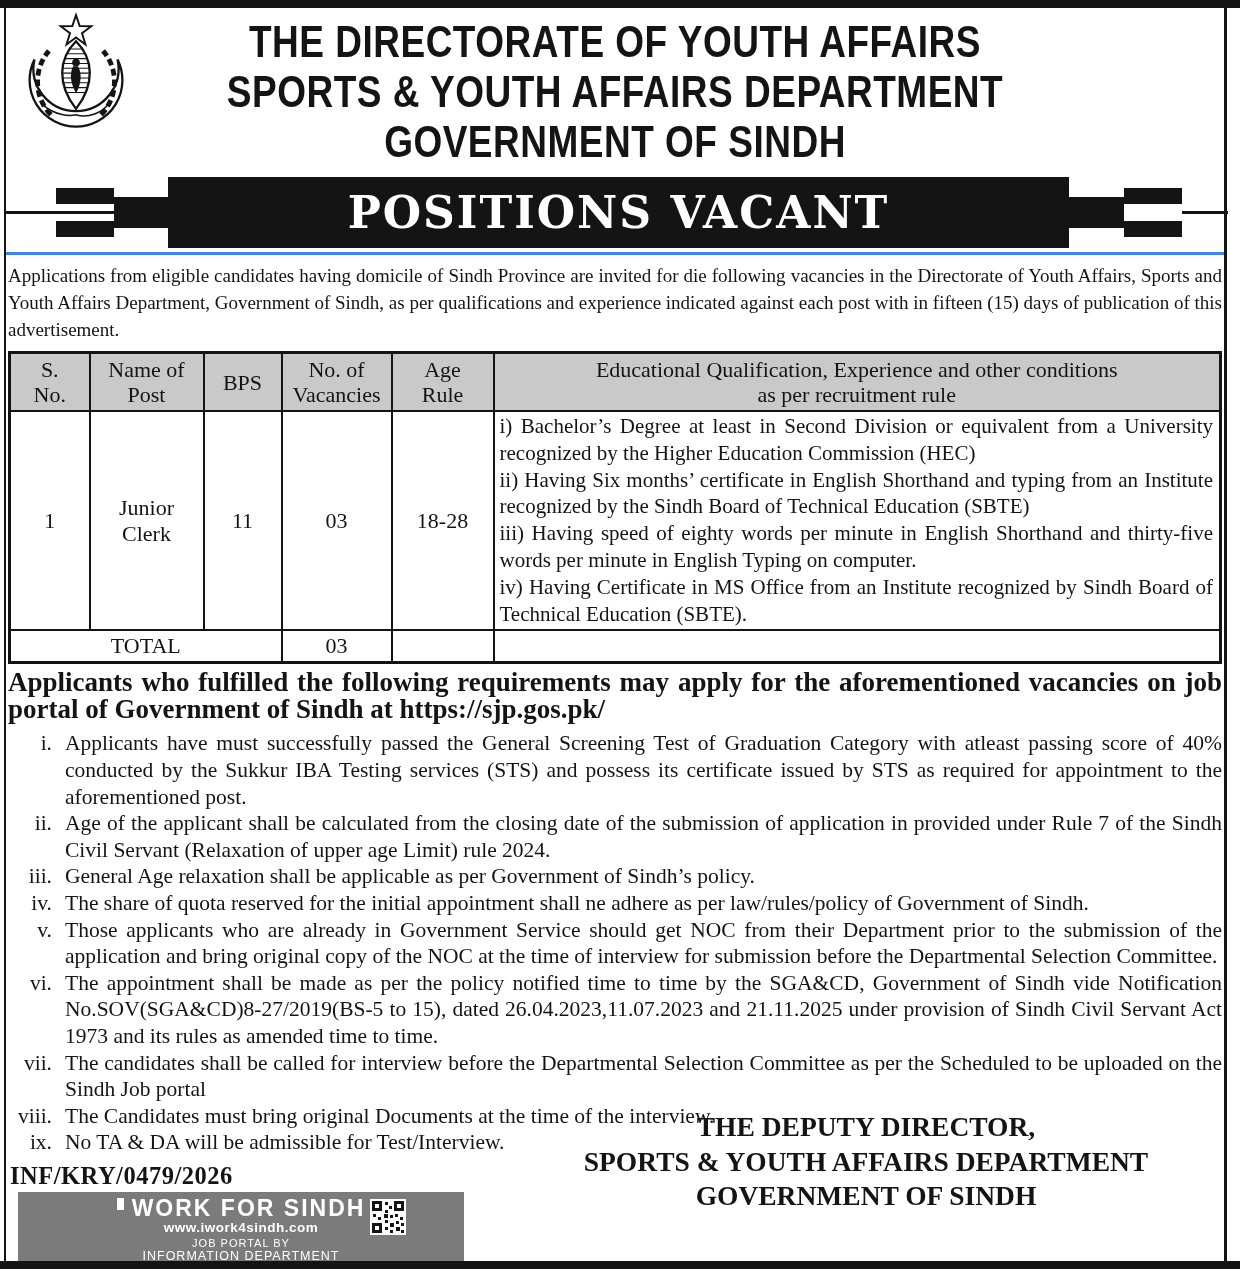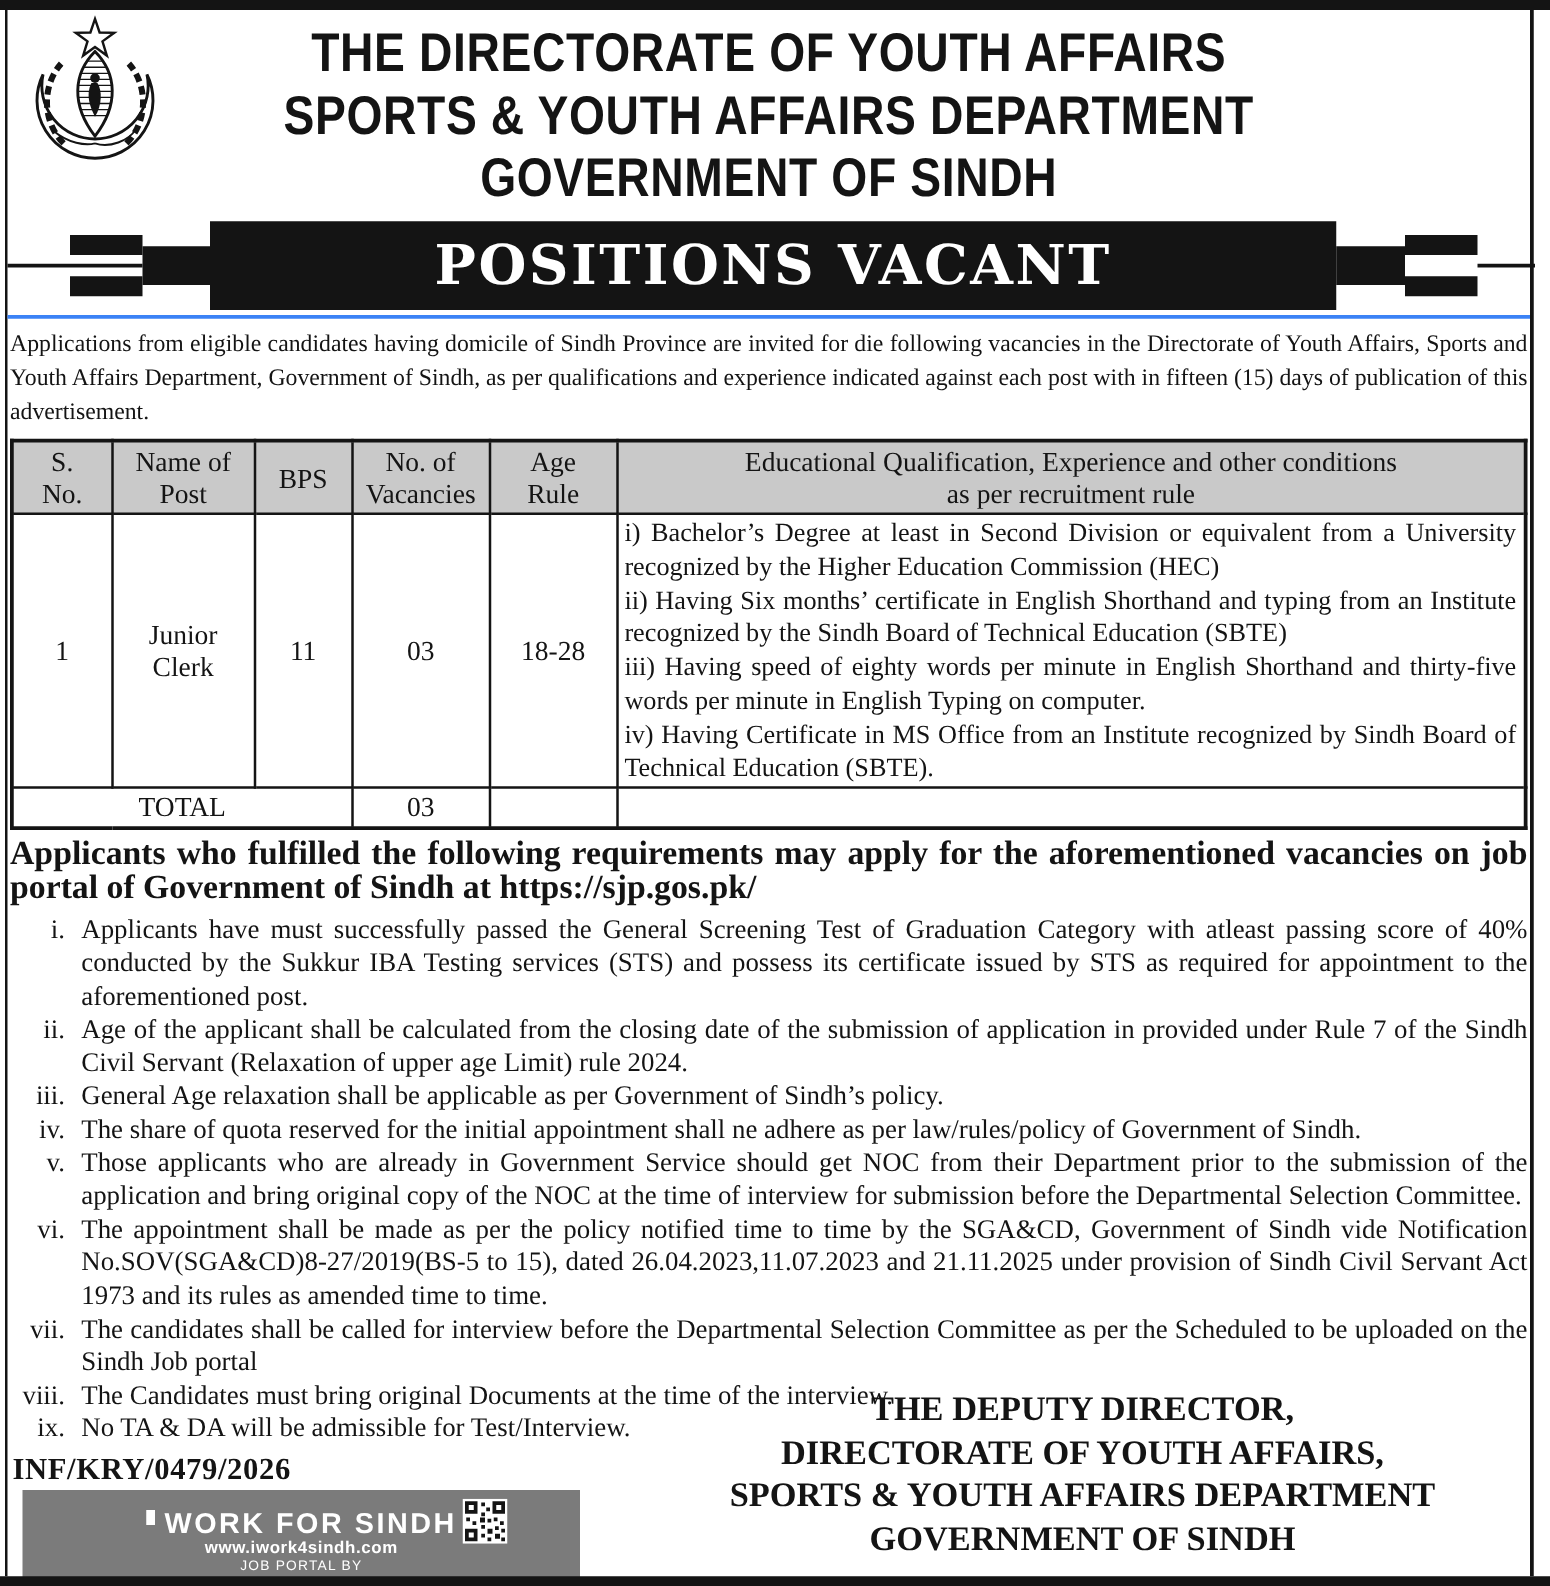--- a/index.html
+++ b/index.html
@@ -43,21 +43,21 @@
   .cond{display:flex;}
   .cond .num{flex:0 0 46px;text-align:right;padding-right:13px;}
   .cond .txt{flex:1;text-align:justify;padding-right:2px;}
 
   
   .signature{position:absolute;right:2px;top:1102px;width:712px;text-align:center;
     font-weight:bold;font-size:27.5px;line-height:34.5px;}
   .ref-no{position:absolute;left:4px;top:1154px;font-weight:bold;font-size:24.5px;letter-spacing:.5px;}
   .portal-box{position:absolute;left:12px;top:1184px;width:446px;height:70px;background:#7b7b7b;
     color:#fff;text-align:center;font-family:"Liberation Sans",sans-serif;}
-  .brand-row{display:flex;justify-content:center;align-items:flex-start;gap:7px;padding-top:15px;height:24px;}
+  .brand-row{display:flex;justify-content:center;align-items:flex-start;gap:7px;padding-top:5px;height:24px;}
   .i-icon{width:8px;padding-top:1px;}
   .i-dot{width:7px;height:7px;border-radius:50%;background:#fff;margin:0 auto 2px;}
   .i-body{width:7px;height:12px;background:#fff;margin:0 auto;}
   .brand{font-size:23px;font-weight:bold;letter-spacing:2px;line-height:22px;}
   .portal-url{font-size:13.5px;font-weight:bold;letter-spacing:.5px;line-height:14px;}
   .portal-t1{font-size:11px;letter-spacing:1px;line-height:12px;margin-top:2px;}
   .portal-t2{font-size:12.5px;letter-spacing:1px;line-height:12px;margin-top:1px;}
   .qr{position:absolute;right:58px;top:7px;}
 </style>
 </head>
@@ -204,21 +204,20 @@
           <span class="txt" style="text-align:left">The Candidates must bring original Documents at the time of the interview.</span>
         </li>
       <li class="cond">
           <span class="num">ix.</span>
           <span class="txt" style="text-align:left">No TA &amp; DA will be admissible for Test/Interview.</span>
         </li>
     </ul>
 
     <div class="signature">
       <div>THE DEPUTY DIRECTOR,</div>
-      <div>DIRECTORATE OF YOUTH AFFAIRS,</div>
       <div>SPORTS &amp; YOUTH AFFAIRS DEPARTMENT</div>
       <div>GOVERNMENT OF SINDH</div>
     </div>
 
     <div class="ref-no">INF/KRY/0479/2026</div>
 
     <div class="portal-box">
       <div class="brand-row">
         <span class="i-icon">
           <span class="i-dot"></span><span class="i-body" style="display:block"></span>

